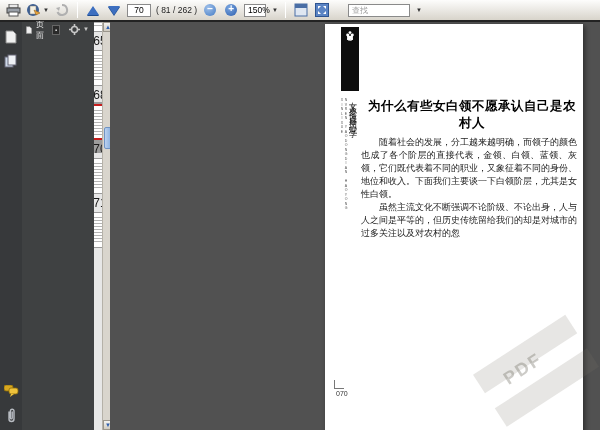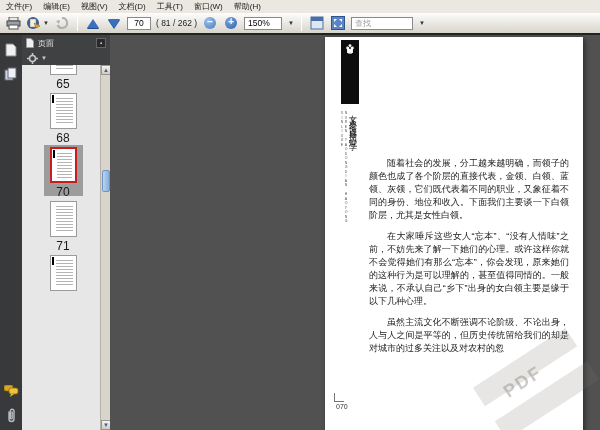--- a/index.html
+++ b/index.html
@@ -24,36 +24,36 @@
               border-bottom:9px solid #3d6fc0; filter:drop-shadow(0 1px 0 #1e4d92); }
   .arrow-down { width:0; height:0; border-left:6px solid transparent; border-right:6px solid transparent;
                 border-top:9px solid #3d6fc0; filter:drop-shadow(0 1px 0 #1e4d92); }
   .page-input { width:24px; height:13px; font-size:8.5px; text-align:center;
                 border:1px solid #8a8a8a; background:#fff; }
   .page-count { font-size:8.5px; color:#222; white-space:nowrap;text-align:right; }
   .zoom-circle { width:12px; height:12px; border-radius:50%; color:#fff; font-size:10px;
                  line-height:10px; text-align:center; font-weight:bold; }
   .zoom-out-c { background:radial-gradient(circle at 35% 30%, #9fc0ea, #447bc4); }
   .zoom-in-c  { background:radial-gradient(circle at 35% 30%, #7aa6e0, #2d5fae); }
-  .zoom-box { width:38px; height:13px; font-size:8.5px; border:1px solid #8a8a8a;
+  .zoom-box { width:22px; height:13px; font-size:8.5px; border:1px solid #8a8a8a;
               background:#fff; display:flex; align-items:center; padding:0 3px; }
   .find-input { width:62px; height:13px; font-size:8px; border:1px solid #8a8a8a;
-                background:#fff; padding:0 3px; }
+                background:#fff; padding:0 3px;margin-left:13px; }
   .find-input::placeholder { color:#9a9a9a; }
 
   
   .main { flex:1; display:flex; min-height:0; }
 
   .iconstrip { width:22px; background:#37393b; display:flex; flex-direction:column;
                align-items:center; padding:3px 0; flex:0 0 auto; }
   .strip-spacer { flex:1; }
   .strip-btn { width:18px; height:18px; display:flex; align-items:center;
                justify-content:center; margin:3px 0; cursor:pointer; }
 
-  .sidepanel { width:88px; background:#3f4142; display:flex; flex-direction:column; flex:0 0 auto; }
+  .sidepanel { width:88px; background:#3f4142; display:flex; flex-direction:row; flex:0 0 auto; }
   .panel-header { height:16px; display:flex; align-items:center; gap:4px; padding:0 4px;
                   color:#e8e8e8; font-size:8px; }
   .panel-opts { margin-left:auto; width:10px; height:10px; background:#2a2a2a;
                 border:1px solid #666; color:#ddd; font-size:6px; line-height:8px;
                 text-align:center; cursor:pointer; }
   .panel-toolbar { height:14px; display:flex; align-items:center; gap:2px; padding:0 5px; }
 
   .thumbs { flex:1; background:#e7e7e7; position:relative; overflow:hidden;
             padding:0 12px 0 6px; }
   .thumb-list { display:flex; flex-direction:column; align-items:center; margin-top:-28px; }
@@ -98,50 +98,41 @@
   .pinyin { position:absolute; left:15px; top:74px; writing-mode:vertical-rl;
             text-orientation:upright; font-size:3.5px; color:#555; height:140px;
             letter-spacing:0.5px; }
 
   .heading { position:absolute; left:42px; top:74px; width:210px; text-align:center;
              font-size:12.5px; font-weight:bold; color:#000; letter-spacing:0.5px;
              font-family:"Liberation Serif", serif; }
 
   .bodytext { position:absolute; left:36px; top:112px; width:216px; font-size:9px;
               line-height:13px; color:#222; text-align:justify; }
-  .bodytext p { text-indent:2em; margin:8px; }
+  .bodytext p { text-indent:2em; margin:0; }
   .subhead { font-weight:bold; color:#000; text-indent:2em; }
 
   .pagenum-block { position:absolute; left:9px; top:356px; }
   .corner-mark { width:10px; height:9px; border-left:1px solid #777; border-bottom:1px solid #777; }
   .pagenum { font-size:7px; color:#333; margin-top:1px; margin-left:2px; }
 
   .watermark { position:absolute; right:-14px; top:296px; width:110px; height:120px;
                transform:rotate(-33deg); pointer-events:none; }
   .wm-band { position:absolute; left:0; right:0; height:22px; background:rgba(120,115,105,0.18); }
   .wm-band.b1 { top:18px; } .wm-band.b2 { top:58px; }
   .wm-text { position:absolute; top:30px; left:24px; font-size:18px;
              color:rgba(110,105,95,0.35); font-weight:bold; letter-spacing:2px; }
 
   svg { display:block; }
 </style>
 </head>
 <body>
 
 <div class="window">
 
-  <div class="menubar">
-    <span class="menu-item">文件(F)</span>
-    <span class="menu-item">编辑(E)</span>
-    <span class="menu-item">视图(V)</span>
-    <span class="menu-item">文档(D)</span>
-    <span class="menu-item">工具(T)</span>
-    <span class="menu-item">窗口(W)</span>
-    <span class="menu-item">帮助(H)</span>
-  </div>
 
   <div class="toolbar">
     <span class="tbtn">
       <svg width="15" height="13" viewBox="0 0 15 13">
         <rect x="3" y="0" width="9" height="4" fill="#e8e8e8" stroke="#555" stroke-width="1"></rect>
         <rect x="1" y="4" width="13" height="5" fill="#9aa0a8" stroke="#444" stroke-width="1"></rect>
         <rect x="3" y="8" width="9" height="4" fill="#fff" stroke="#555" stroke-width="1"></rect>
       </svg>
     </span>
     <span class="tbtn">
@@ -300,24 +291,24 @@
               <circle cx="1.6" cy="4" r="1.4" fill="#fff"></circle>
             <circle cx="6.4" cy="4" r="1.4" fill="#fff"></circle>
               <circle cx="4" cy="6.4" r="1.4" fill="#fff"></circle>
             <circle cx="4" cy="4" r="1" fill="#0d0d0d"></circle>
           </svg>
         </div>
 
         <div class="pinyin">NVREN YAODONGDIAN HAOYONG XINLIXUE</div>
         <div class="series">女人要懂点好用心理学</div>
 
+        <div class="heading">为什么有些女白领不愿承认自己是农村人</div>
 
         <div class="bodytext">
           <p>随着社会的发展，分工越来越明确，而领子的颜色也成了各个阶层的直接代表，金领、白领、蓝领、灰领，它们既代表着不同的职业，又象征着不同的身份、地位和收入。下面我们主要谈一下白领阶层，尤其是女性白领。</p>
-          <p>在大家唾斥这些女人“忘本”、“没有人情味”之前，不妨先来了解一下她们的心理。或许这样你就不会觉得她们有那么“忘本”，你会发现，原来她们的这种行为是可以理解的，甚至值得同情的。一般来说，不承认自己“乡下”出身的女白领主要是缘于以下几种心理。</p>
           <p>虽然主流文化不断强调不论阶级、不论出身，人与人之间是平等的，但历史传统留给我们的却是对城市的过多关注以及对农村的忽</p>
         </div>
 
         <div class="pagenum-block">
           <div class="corner-mark"></div>
           <div class="pagenum">070</div>
         </div>
 
         <div class="watermark">
           <div class="wm-band b1"></div>

